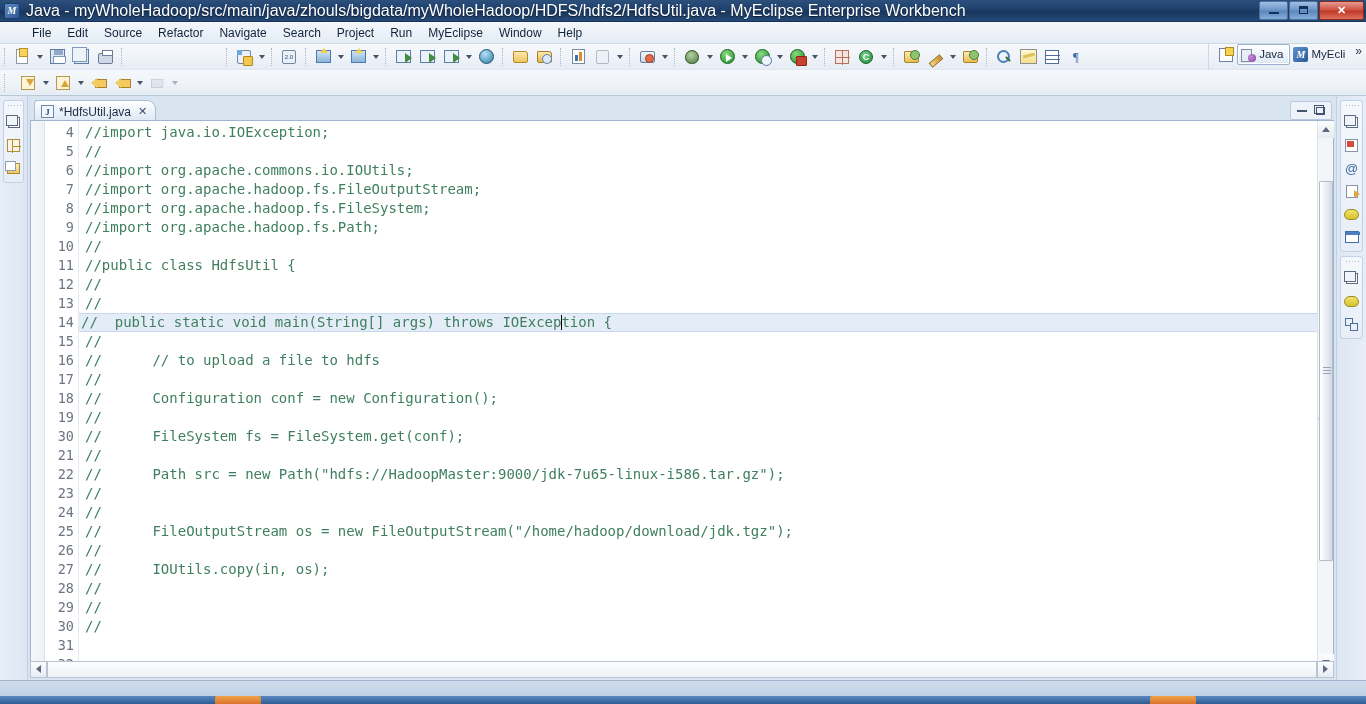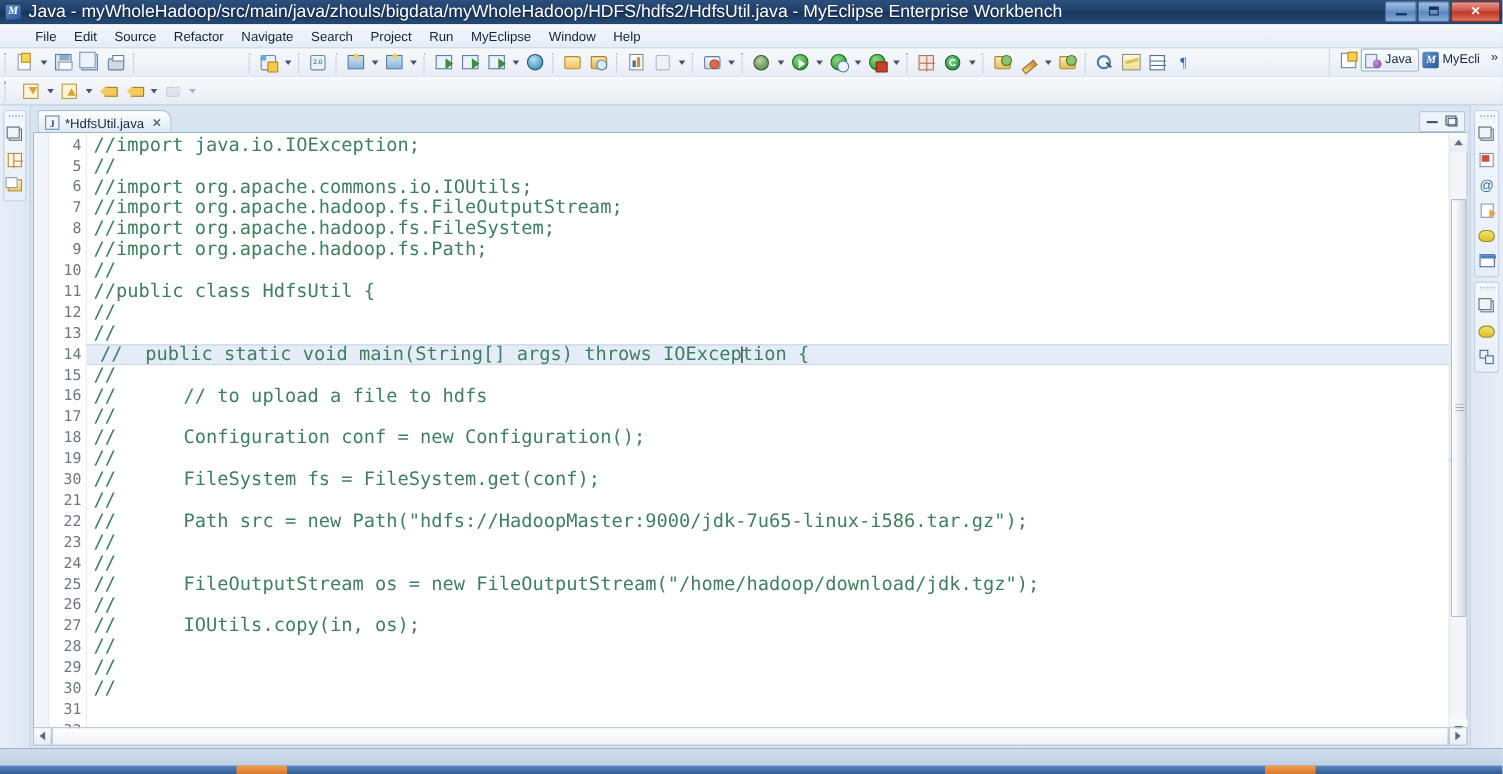--- a/index.html
+++ b/index.html
@@ -267,27 +267,27 @@
   }
   .linenums {
     width: 34px; background: #ffffff; color: #6b7583;
     font-family: "DejaVu Sans Mono", monospace; font-size: 13.5px;
     text-align: right; padding-right: 4px; padding-top: 2px;
     border-right: 1px solid #e6e9ee;
   }
   .ln { height: 19px; line-height: 19px; white-space: pre; }
   .codewrap { flex: 1; position: relative; overflow: hidden; background: #fff; }
   .code {
-    font-family: "DejaVu Sans Mono", monospace; font-size: 17px;
+    font-family: "DejaVu Sans Mono", monospace; font-size: 14px;
     padding-top: 2px; padding-left: 6px; color: #3f7f5f;
   }
   .cl { height: 19px; line-height: 19px; white-space: pre; }
   .cl.highlight {
     background: #e4ecf8; box-shadow: inset 0 1px 0 #c8d8ee, inset 0 -1px 0 #c8d8ee;
-    width: 1256px; margin-left: -6px; padding-left: 12px;
+    width: 1256px; margin-left: -6px; padding-left: 2px;
   }
   .caret {
     display: inline-block; width: 1px; height: 15px; background: #000;
     vertical-align: -3px; margin: 0 -0.5px;
   }
   
   .vscroll {
     width: 16px; background: #f3f5f8; border-left: 1px solid #dfe4ec;
     position: relative;
   }

